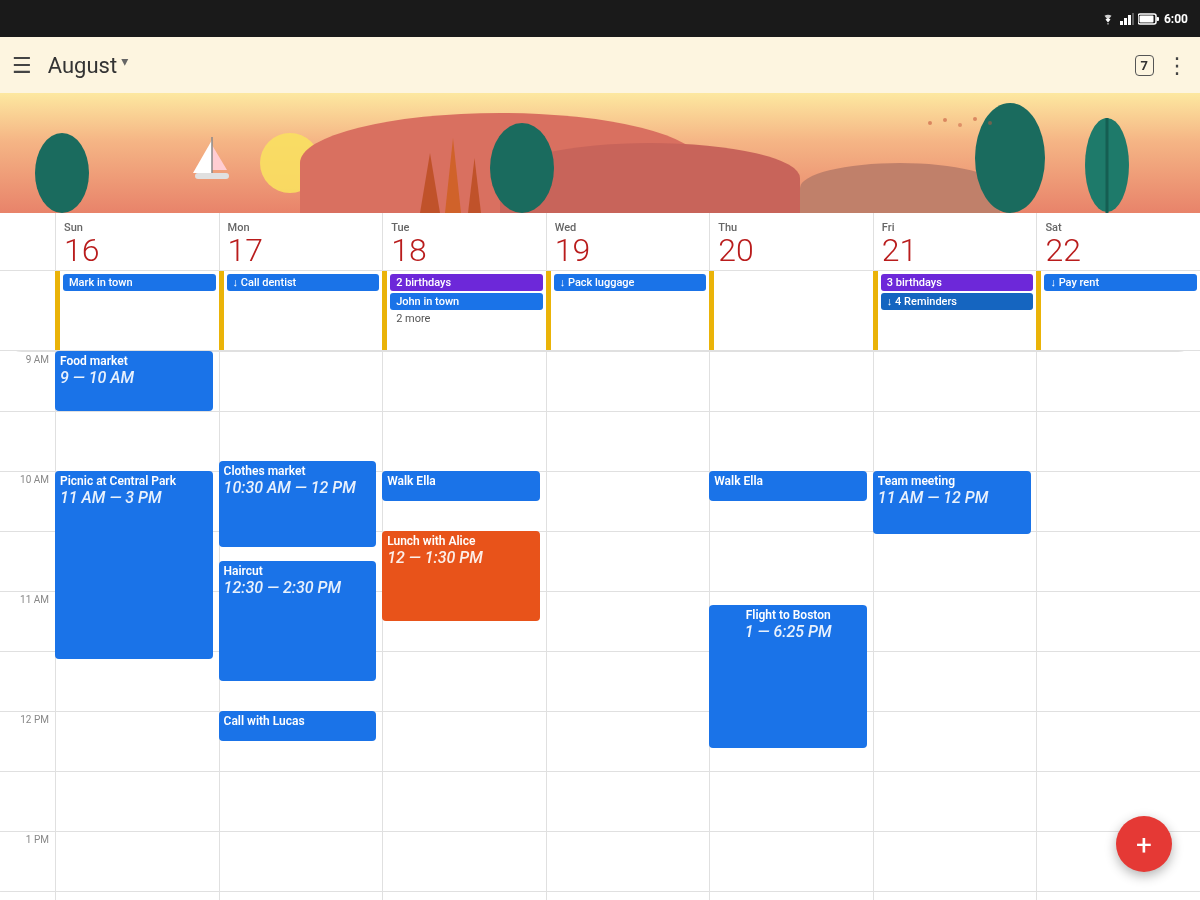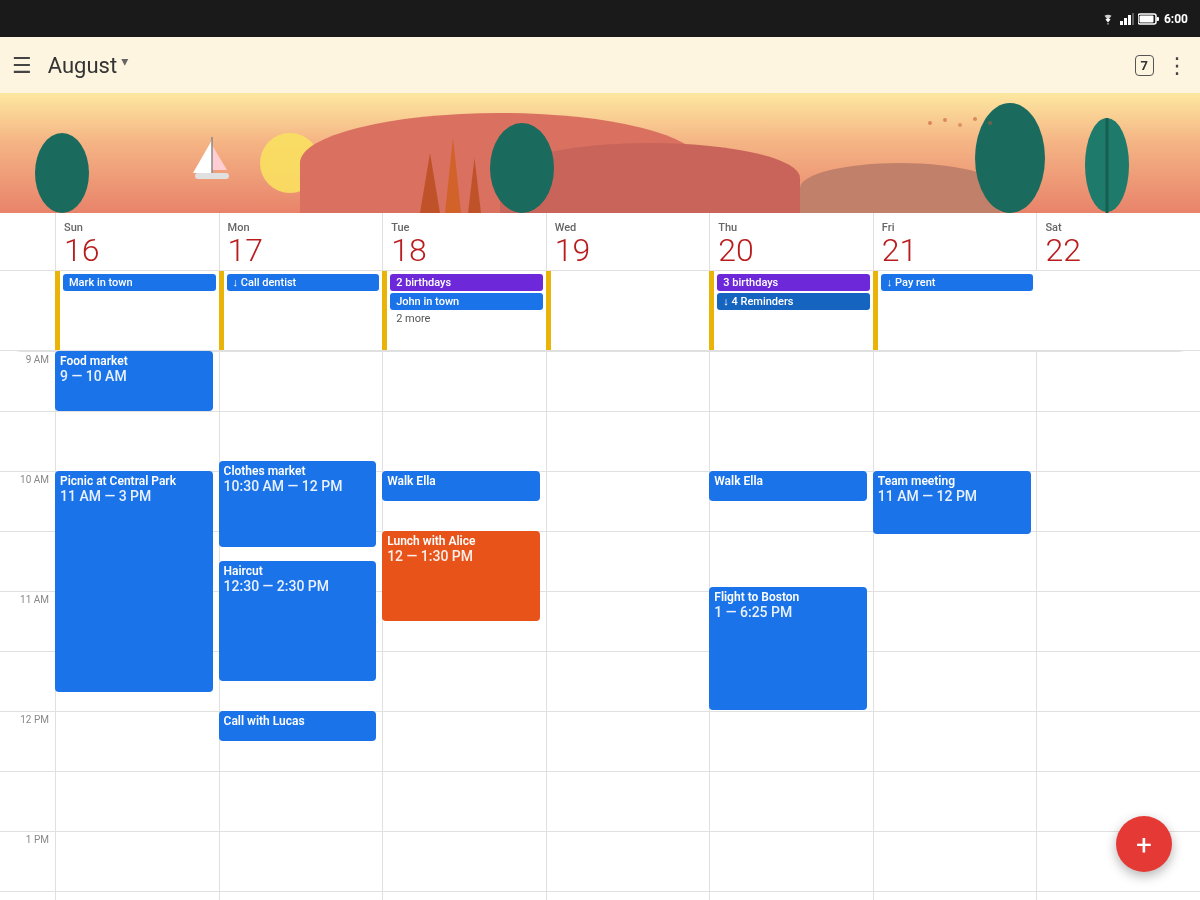--- a/index.html
+++ b/index.html
@@ -169,21 +169,21 @@
       border-radius: 4px;
       padding: 3px 5px;
       font-size: 11px;
       color: white;
       font-weight: 500;
       overflow: hidden;
       cursor: pointer;
       pointer-events: all;
     }
     .timed-event .event-title { font-size: 12px; font-weight: 600; }
-    .timed-event .event-time { font-size: 14px; opacity: 0.9; }
+    .timed-event .event-time { font-size: 16px; opacity: 0.9; font-style: italic; }
     .ev-blue { background: #1a73e8; }
     .ev-orange { background: #e8531a; }
 
     
     .fab {
       position: fixed;
       bottom: 28px; right: 28px;
       width: 56px; height: 56px;
       background: #e53935;
       border-radius: 50%;
@@ -330,20 +330,23 @@
     <div class="allday-cell">
       <div class="event-chip chip-blue">↓ Call dentist</div>
     </div>
 
     <div class="allday-cell">
       <div class="event-chip chip-green">2 birthdays</div>
       <div class="event-chip chip-blue">John in town</div>
       <div class="chip-more">2 more</div>
     </div>
 
+    <div class="allday-cell">
+      <div class="event-chip chip-blue">↓ Pack luggage</div>
+    </div>
 
     <div class="allday-cell"></div>
 
     <div class="allday-cell">
       <div class="event-chip chip-green">3 birthdays</div>
       <div class="event-chip chip-blue-dark">↓ 4 Reminders</div>
     </div>
 
     <div class="allday-cell">
       <div class="event-chip chip-blue">↓ Pay rent</div>
@@ -441,21 +444,21 @@
       <div class="grid-cell"></div>
       <div class="grid-cell"></div>
       <div class="grid-cell"></div>
       <div class="grid-cell"></div>
 
       <div id="events-overlay" style="position:absolute;top:0;left:55px;right:0;bottom:0;pointer-events:none;">
       <div class="timed-event ev-blue" style="left: 0%; width: 13.7857%; top: 0px; height: 60px; pointer-events: all;">
             <div class="event-title">Food market</div>
             <div class="event-time">9 — 10 AM</div>
           </div>
-          <div class="timed-event ev-blue" style="left: 0%; width: 13.7857%; top: 120px; height: 221px; pointer-events: all;">
+          <div class="timed-event ev-blue" style="left: 0%; width: 13.7857%; top: 120px; height: 188px; pointer-events: all;">
             <div class="event-title">Picnic at Central Park</div>
             <div class="event-time">11 AM — 3 PM</div>
           </div>
           <div class="timed-event ev-blue" style="left: 14.2857%; width: 13.7857%; top: 90px; height: 86px; pointer-events: all; margin-top: 20px;">
             <div class="event-title">Clothes market</div>
             <div class="event-time">10:30 AM — 12 PM</div>
           </div>
           <div class="timed-event ev-blue" style="left: 14.2857%; width: 13.7857%; top: 210px; height: 120px; pointer-events: all;">
             <div class="event-title">Haircut</div>
             <div class="event-time">12:30 — 2:30 PM</div>
@@ -466,21 +469,21 @@
           <div class="timed-event ev-blue" style="left: 28.5714%; width: 13.7857%; top: 120px; height: 30px; pointer-events: all;">
             <div class="event-title">Walk Ella</div>
           </div>
           <div class="timed-event ev-orange" style="left: 28.5714%; width: 13.7857%; top: 180px; height: 90px; pointer-events: all;">
             <div class="event-title">Lunch with Alice</div>
             <div class="event-time">12 — 1:30 PM</div>
           </div>
           <div class="timed-event ev-blue" style="left: 57.1429%; width: 13.7857%; top: 120px; height: 30px; pointer-events: all;">
             <div class="event-title">Walk Ella</div>
           </div>
-          <div class="timed-event ev-blue" style="left: 57.1429%; width: 13.7857%; top: 236px; height: 123px; pointer-events: all;">
+          <div class="timed-event ev-blue" style="left: 57.1429%; width: 13.7857%; top: 254px; height: 143px; pointer-events: all; text-align: center;">
             <div class="event-title">Flight to Boston</div>
             <div class="event-time">1 — 6:25 PM</div>
           </div>
           <div class="timed-event ev-blue" style="left: 71.4286%; width: 13.7857%; top: 120px; height: 63px; pointer-events: all;">
             <div class="event-title">Team meeting</div>
             <div class="event-time">11 AM — 12 PM</div>
           </div>
         </div>
     </div>
   </div>

